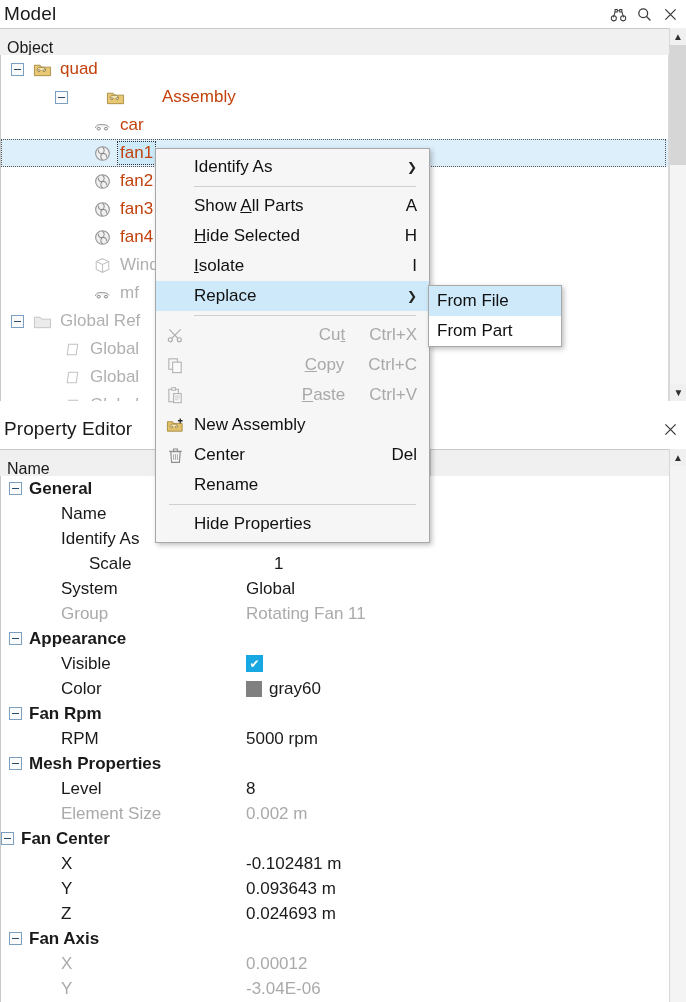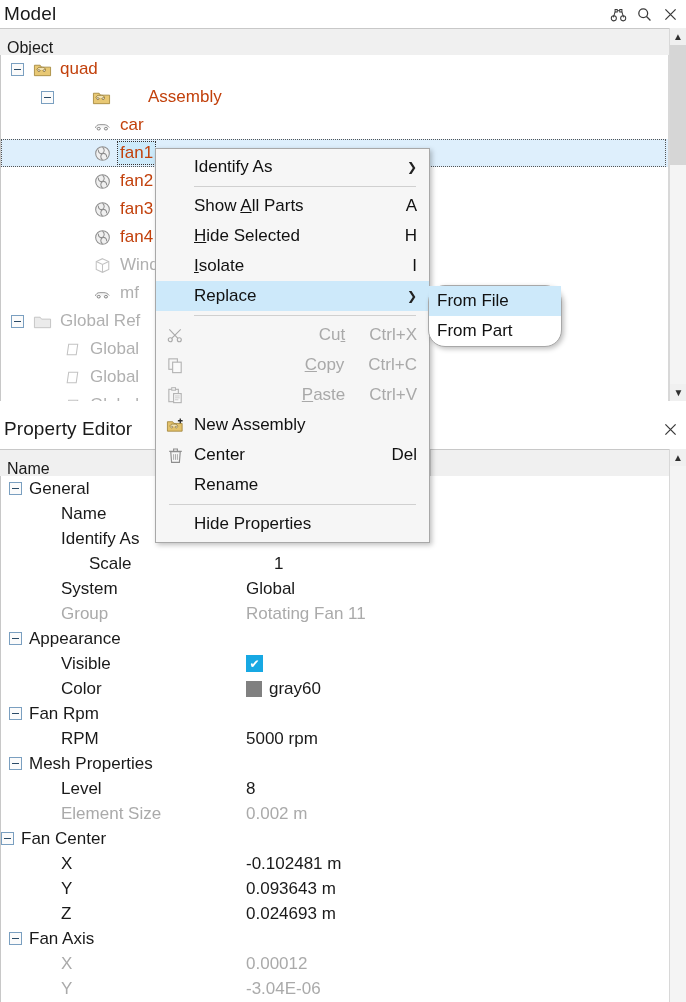--- a/index.html
+++ b/index.html
@@ -75,21 +75,21 @@
   .tlabel { padding: 1px 2px; }
 
   
   .prop-area {
     position: absolute; left: 0; width: 669px;
     background: #ffffff; border-left: 1px solid #c8c8c8;
     overflow: hidden;
   }
   .prow { height: 25px; display: flex; align-items: center; font-size: 17px; color: #1a1a1a; white-space: nowrap; }
   .prow .pname { display: flex; align-items: center; }
-  .prow.group .pname { font-weight: normal; }
+  .prow.group .pname { font-weight: bold; }
   .prow.dim { color: #aaaaaa; }
   .prow .pval { position: absolute; left: 245px; display: flex; align-items: center; gap: 7px; }
 
   
   .vscroll {
     position: absolute; width: 17px; background: #f4f4f4;
     border-left: 1px solid #d8d8d8;
   }
   .vscroll .arw {
     height: 17px; display: flex; align-items: center; justify-content: center;
@@ -171,21 +171,21 @@
         <span class="ticonwrap">
           <svg viewBox="0 0 20 20" width="19" height="19">
             <path d="M1.5 5.5h6l1.5 2h9.5v9H1.5z" fill="#e8c874" stroke="#9a7c2e" stroke-width=".8"></path>
             <path d="M4 10.5c.6-2 1.6-2.8 3.2-2.8h3c1.5 0 2.6.9 3.1 2.8" fill="#f2e2b4" stroke="#8a6f28" stroke-width=".8"></path>
             <ellipse cx="6.2" cy="11.2" rx="1.2" ry="1" fill="#fff" stroke="#6b5520" stroke-width=".7"></ellipse>
             <ellipse cx="11.8" cy="11.2" rx="1.2" ry="1" fill="#fff" stroke="#6b5520" stroke-width=".7"></ellipse>
           </svg>
         </span>
         <span class="tlabel">quad</span>
       </div>
-      <div class="trow" style="padding-left: 40px; gap: 29px;">
+      <div class="trow" style="padding-left: 54px; gap: 29px;">
         <span class="exp"></span>
         <span class="ticonwrap">
           <svg viewBox="0 0 20 20" width="19" height="19">
             <path d="M1.5 5.5h6l1.5 2h9.5v9H1.5z" fill="#e8c874" stroke="#9a7c2e" stroke-width=".8"></path>
             <path d="M4 10.5c.6-2 1.6-2.8 3.2-2.8h3c1.5 0 2.6.9 3.1 2.8" fill="#f2e2b4" stroke="#8a6f28" stroke-width=".8"></path>
             <ellipse cx="6.2" cy="11.2" rx="1.2" ry="1" fill="#fff" stroke="#6b5520" stroke-width=".7"></ellipse>
             <ellipse cx="11.8" cy="11.2" rx="1.2" ry="1" fill="#fff" stroke="#6b5520" stroke-width=".7"></ellipse>
           </svg>
         </span>
         <span class="tlabel">Assembly</span>
@@ -578,21 +578,21 @@
         <span class="micon"></span>
         <span class="mlabel">Rename</span>
       </div>
       <div class="msep full"></div>
       <div class="mi">
         <span class="micon"></span>
         <span class="mlabel">Hide Properties</span>
       </div>
     </div>
 
-<div class="submenu" id="submenu" style="left:428px;top:285px;width:134px;border-radius:17px;">
+<div class="submenu" id="submenu" style="left:428px;top:285px;width:134px;">
       <div class="mi hl">
         <span class="mlabel">From File</span>
       </div>
       <div class="mi">
         <span class="mlabel">From Part</span>
       </div>
     </div>
 
 </div>
 

